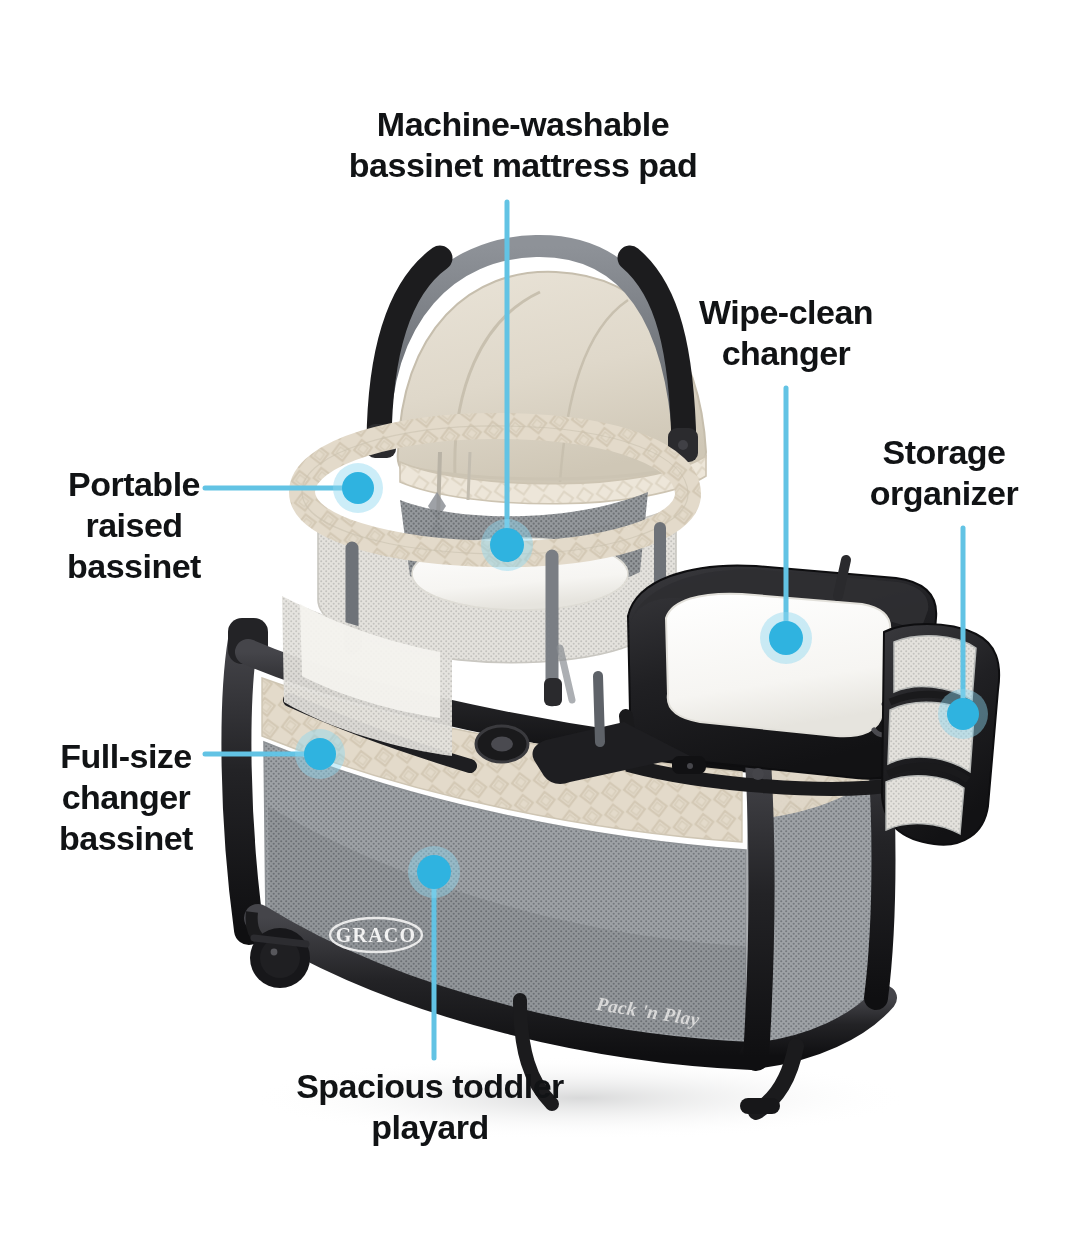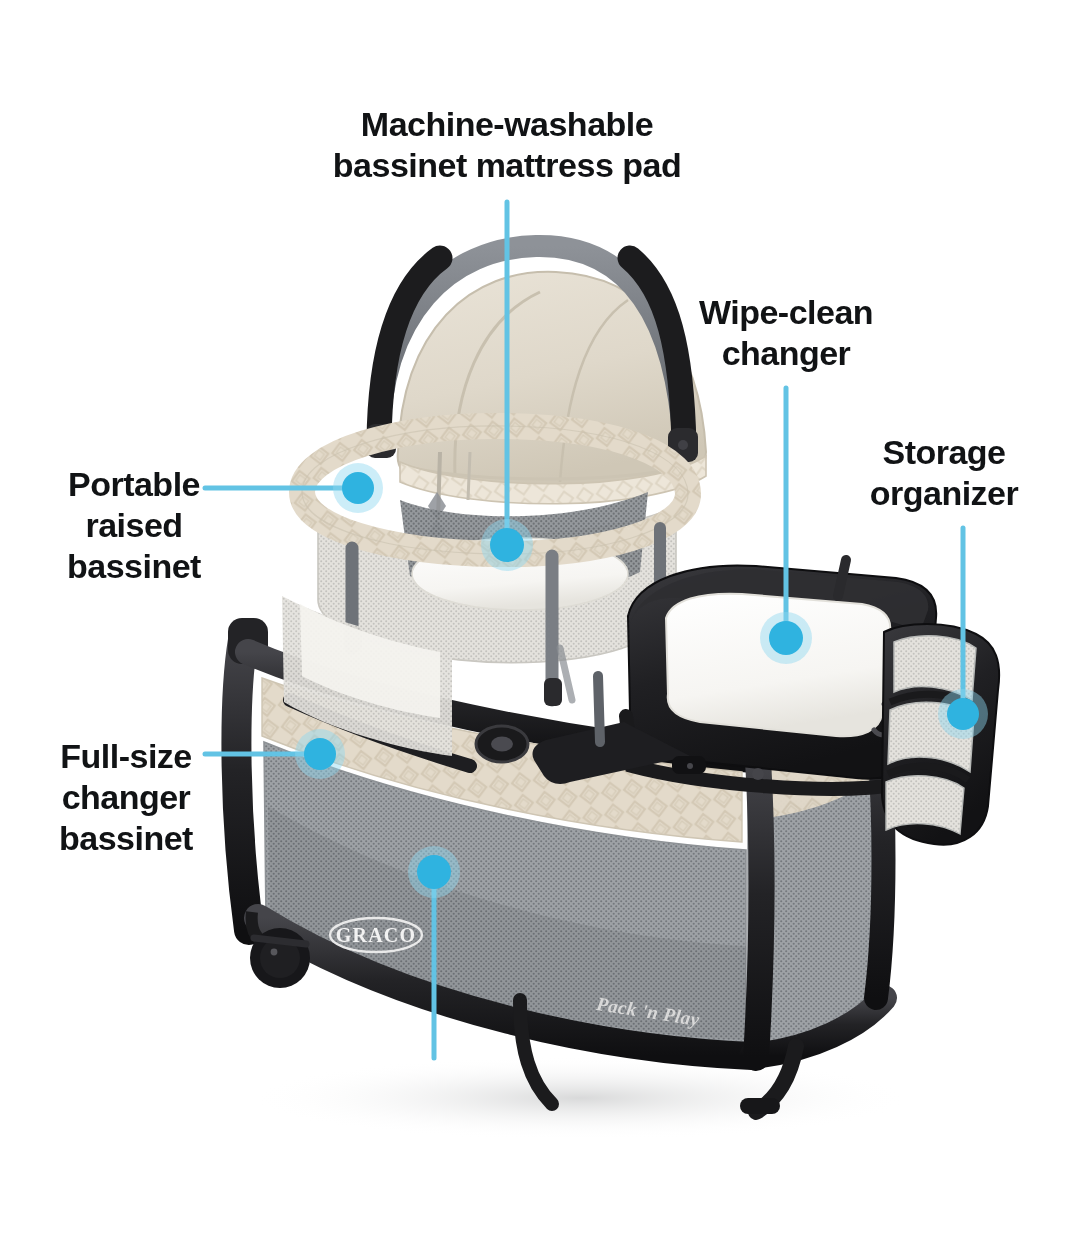--- a/index.html
+++ b/index.html
@@ -17,21 +17,21 @@
     font-weight:700;
     font-size:34px;
     line-height:1.20;
     letter-spacing:-0.015em;
     white-space:pre-line;
     -webkit-font-smoothing:antialiased;
   }
   .label.center{text-align:center;}
 
   
-  #lbl-mattress{left:292px;top:104px;width:430px;}
+  #lbl-mattress{left:308px;top:104px;width:430px;}
   #lbl-changer {left:648px;top:292px;width:276px;}
   #lbl-storage {left:824px;top:432px;width:240px;}
   #lbl-portable{left:20px; top:464px;width:228px;}
   #lbl-fullsize{left:12px; top:736px;width:228px;}
   #lbl-playard {left:250px;top:1066px;width:360px;}
 
   
   #connectors{position:absolute;inset:0;width:1073px;height:1248px;pointer-events:none;}
 
   
@@ -296,14 +296,16 @@
 organizer</div>
 
   <div class="label center" id="lbl-portable">Portable
 raised
 bassinet</div>
 
   <div class="label center" id="lbl-fullsize">Full-size
 changer
 bassinet</div>
 
+  <div class="label center" id="lbl-playard">Spacious toddler
+playard</div>
 
 </div>
 
 </body></html>

